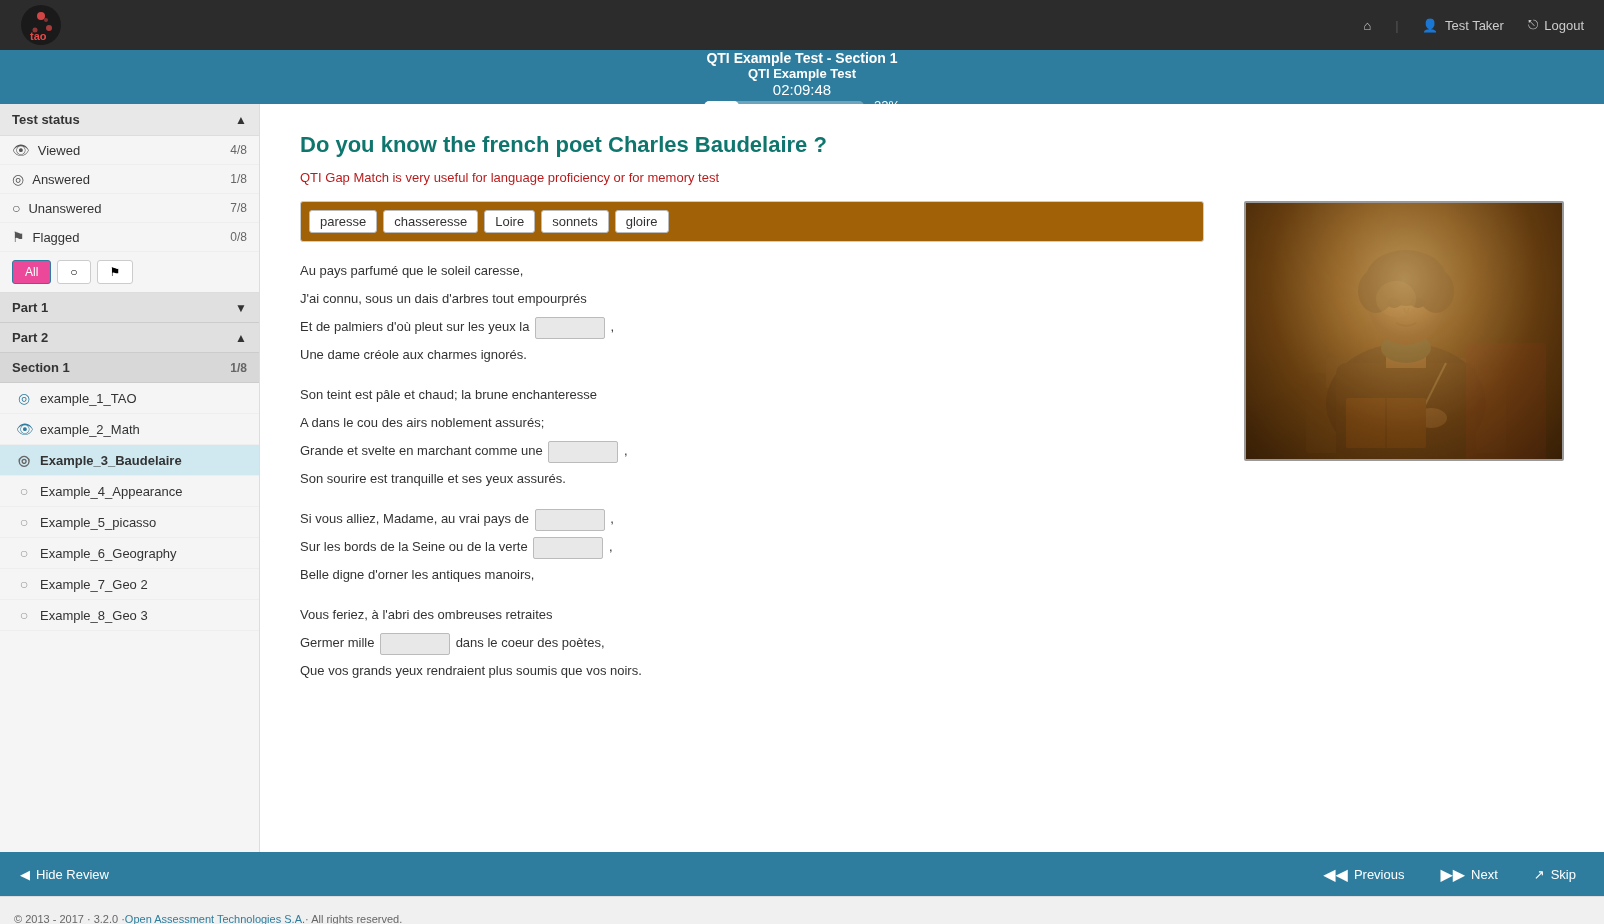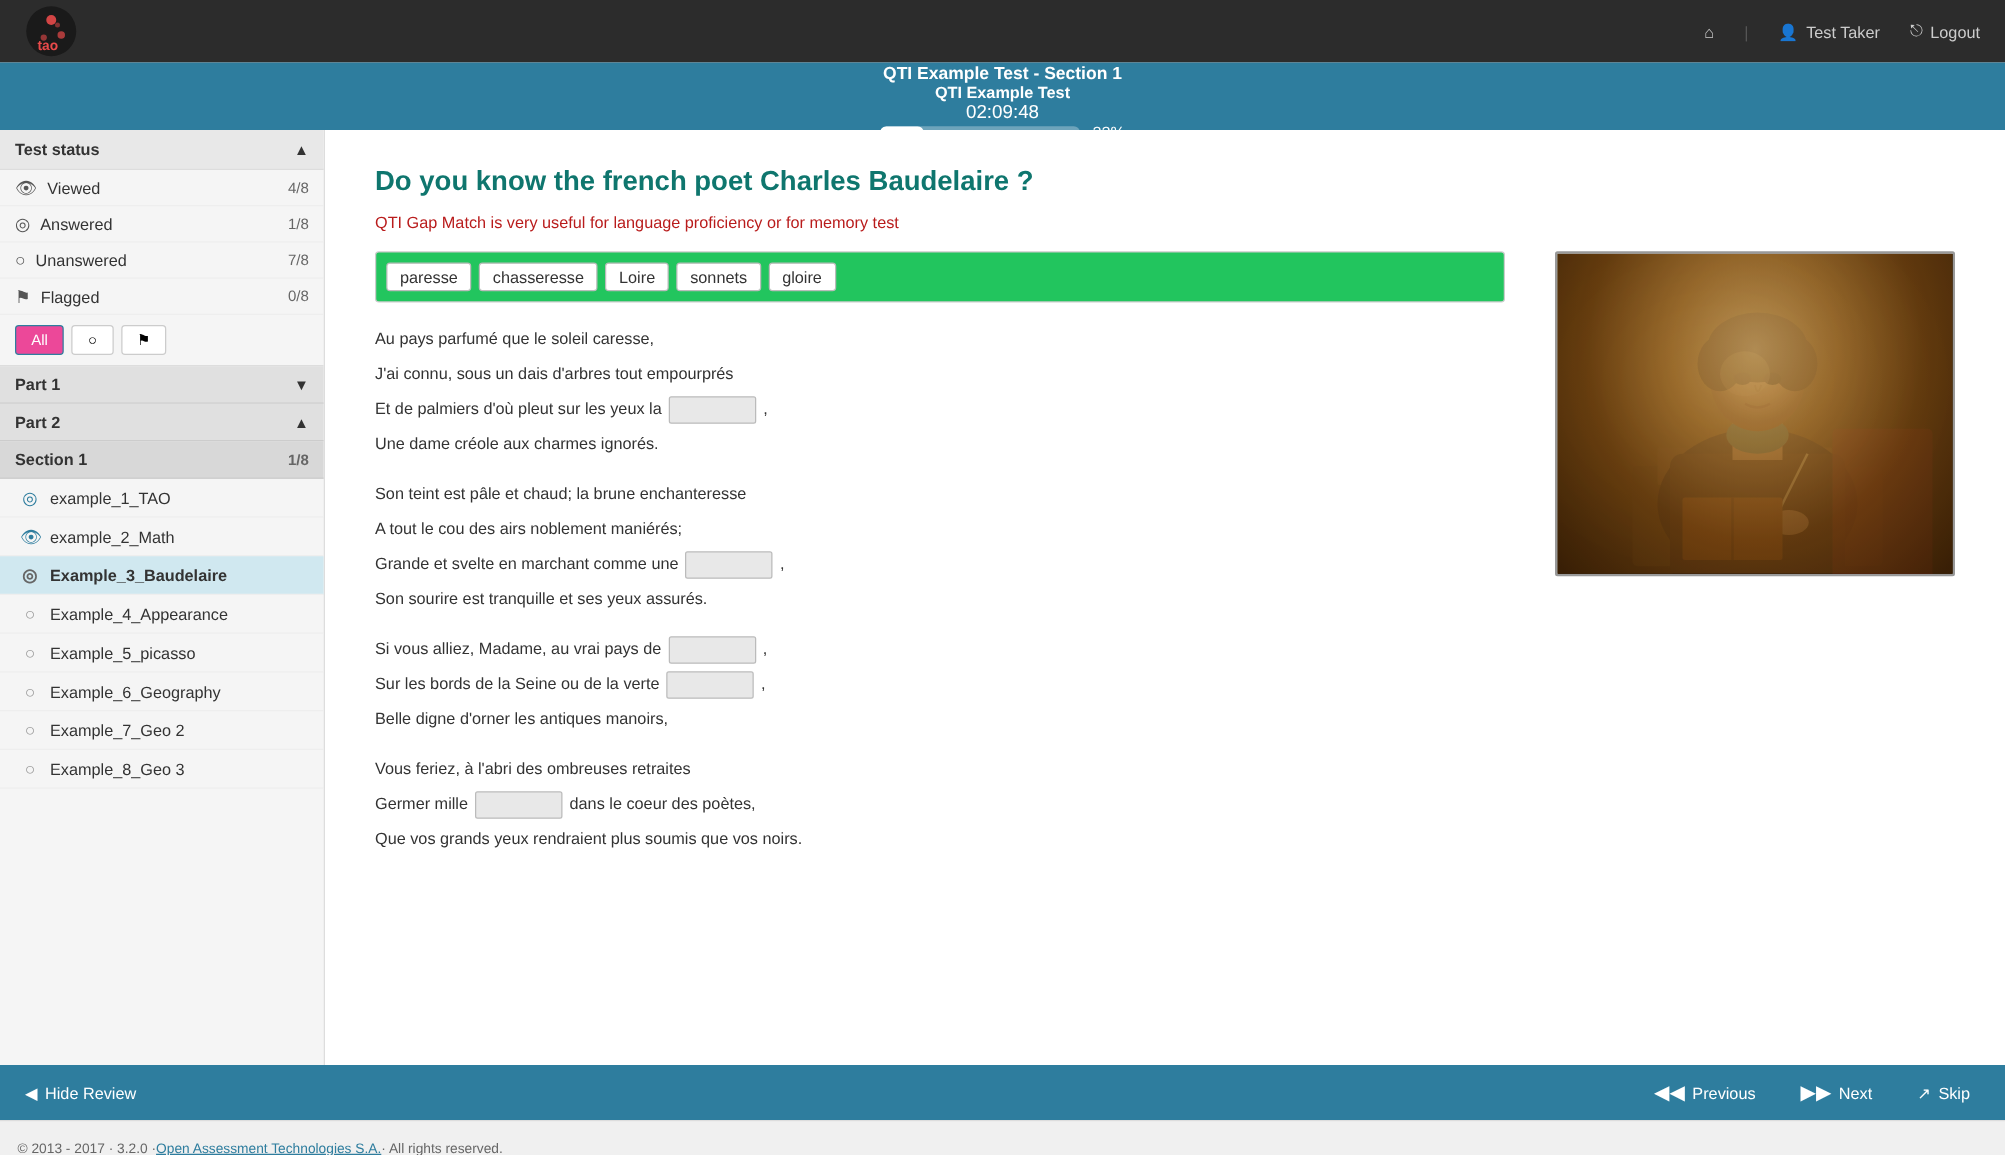--- a/index.html
+++ b/index.html
@@ -187,21 +187,21 @@
     .gap-match-right { flex-shrink: 0; }
 
     .word-bank {
       display: flex;
       flex-wrap: wrap;
       gap: 6px;
       border: 1px solid #ccc;
       padding: 8px;
       border-radius: 3px;
       margin-bottom: 16px;
-      background: #22c55e;
+      background: #a16207;
     }
     .word-chip {
       background: #fff;
       border: 1px solid #bbb;
       border-radius: 3px;
       padding: 3px 10px;
       font-size: 13px;
       cursor: pointer;
     }
 
@@ -450,21 +450,21 @@
             <span class="poem-line">Au pays parfumé que le soleil caresse,</span>
             <span class="poem-line">J'ai connu, sous un dais d'arbres tout empourprés</span>
             <span class="poem-line">
               Et de palmiers d'où pleut sur les yeux la
               <span class="poem-blank"></span> ,
             </span>
             <span class="poem-line">Une dame créole aux charmes ignorés.</span>
           </div>
           <div class="poem-section">
             <span class="poem-line">Son teint est pâle et chaud; la brune enchanteresse</span>
-            <span class="poem-line">A tout le cou des airs noblement maniérés;</span>
+            <span class="poem-line">A dans le cou des airs noblement assurés;</span>
             <span class="poem-line">
               Grande et svelte en marchant comme une
               <span class="poem-blank"></span> ,
             </span>
             <span class="poem-line">Son sourire est tranquille et ses yeux assurés.</span>
           </div>
           <div class="poem-section">
             <span class="poem-line">
               Si vous alliez, Madame, au vrai pays de
               <span class="poem-blank"></span> ,

